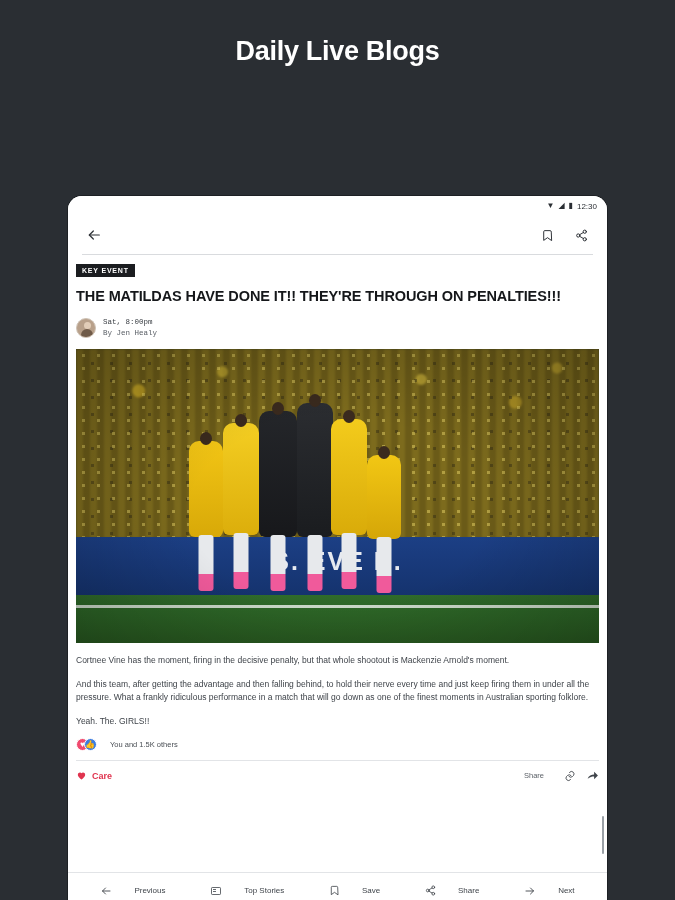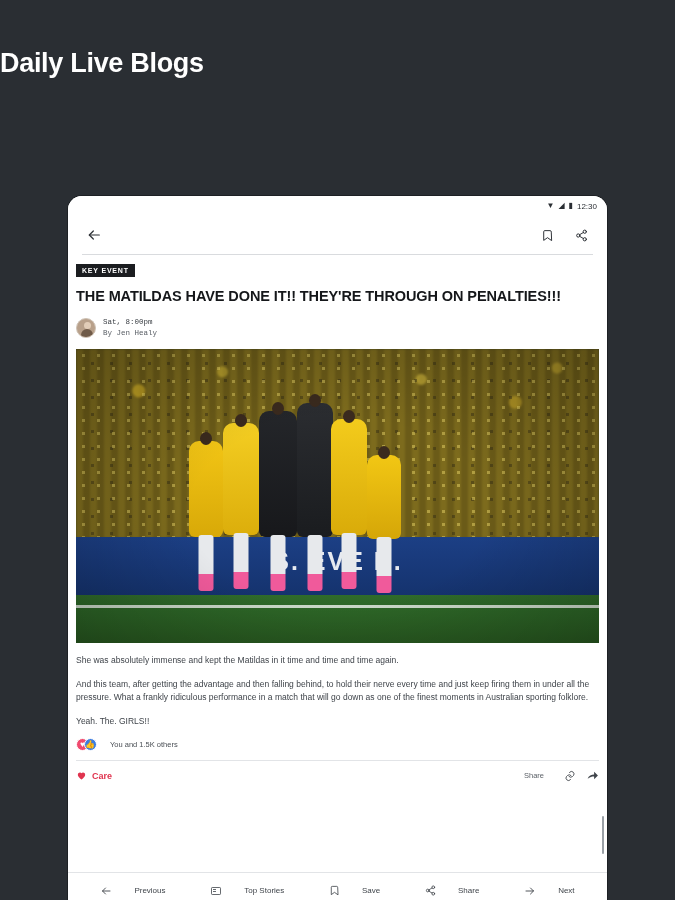--- a/index.html
+++ b/index.html
@@ -8,21 +8,22 @@
     background: #2a2e33;
     font-family: "Liberation Sans", sans-serif;
     overflow: hidden;
   }
   .page {
     position: relative;
     width: 675px; height: 900px;
     background: #2a2e33;
   }
   .promo-head {
-    padding-top: 48px;
+    padding-top: 36px;
+    text-align: center;
   }
   .promo-title {
     color: #ffffff;
     font-size: 27px;
     font-weight: bold;
     letter-spacing: -0.3px;
   }
   .promo-sub {
     color: #e9eaec;
     font-size: 17.5px;
@@ -365,21 +366,21 @@
             </div>
           <div class="pl" style="left:196px; top:70px; width:34px; height:84px; background:linear-gradient(#f2c714,#d5a608);">
               <div class="head"></div>
               <div class="legs"></div>
             </div>
         </div>
         <div class="photo-grad"></div>
       </div>
 
       <div class="body-text">
-        <p>She was absolutely immense and kept the Matildas in it time and time and time again.</p>
+        <p>Cortnee Vine has the moment, firing in the decisive penalty, but that whole shootout is Mackenzie Arnold's moment.</p>
         <p>And this team, after getting the advantage and then falling behind, to hold their nerve every time and just keep firing them in under all the pressure. What a frankly ridiculous performance in a match that will go down as one of the finest moments in Australian sporting folklore.</p>
         <p>Yeah. The. GIRLS!!</p>
       </div>
 
       <div class="reactions">
         <div class="react-pill">
           <div class="react-emoji care">♥</div>
           <div class="react-emoji like">👍</div>
         </div>
         <div class="react-count">You and 1.5K others</div>

